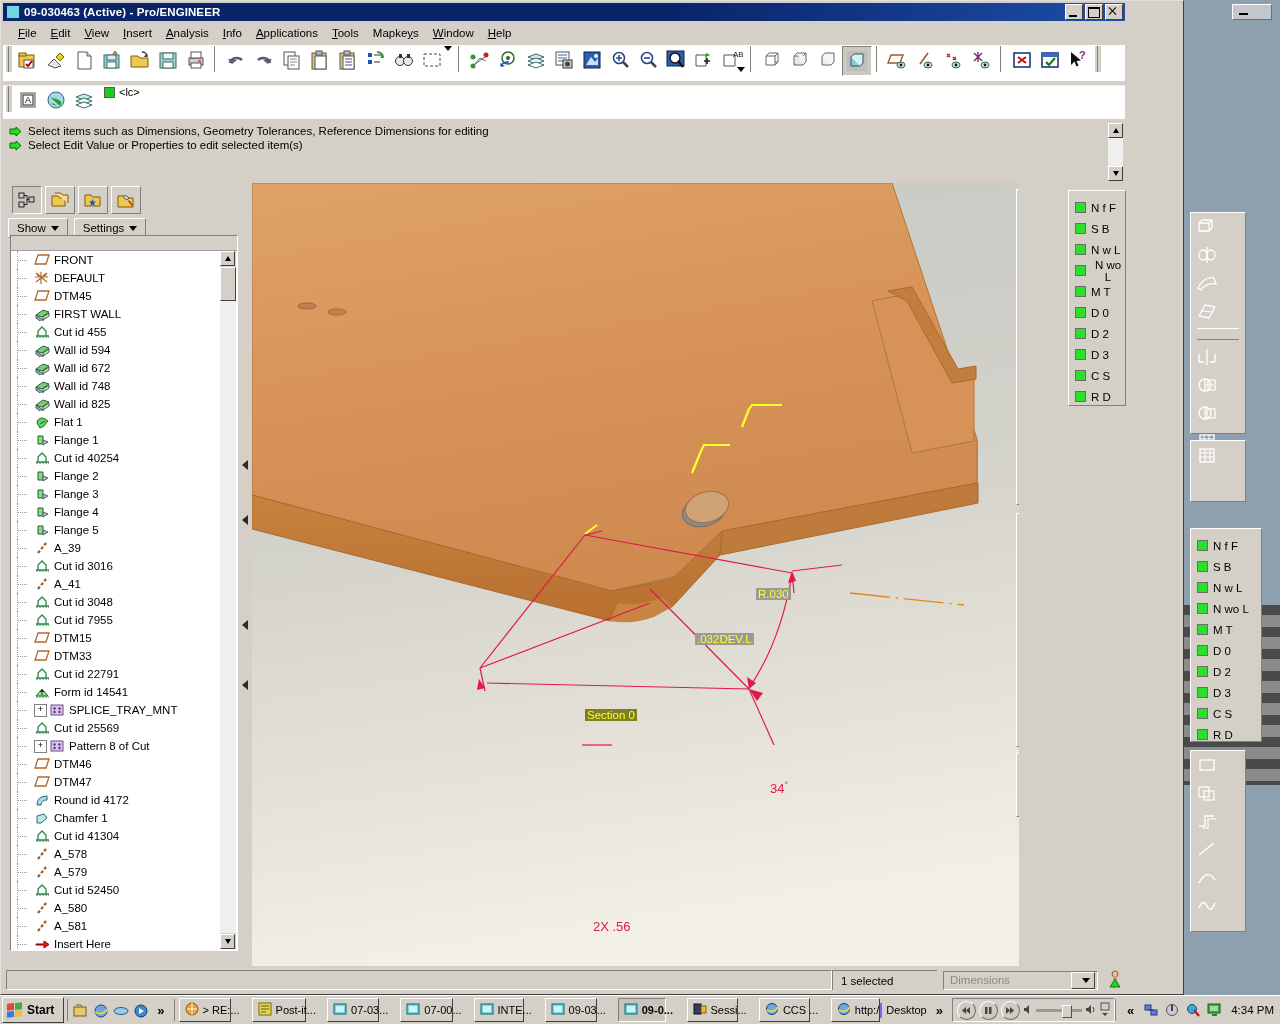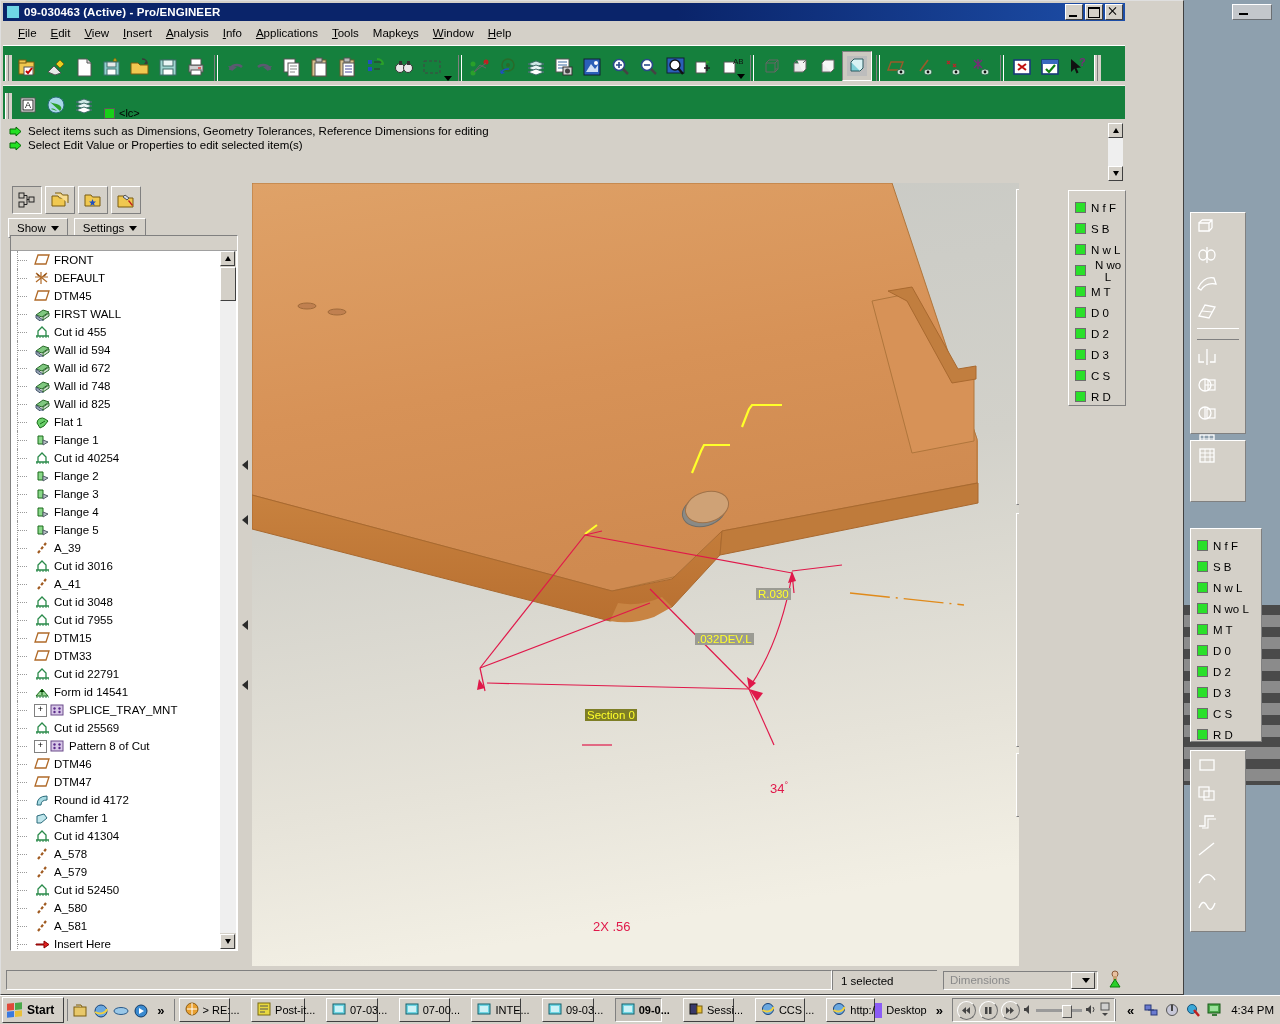--- a/index.html
+++ b/index.html
@@ -35,21 +35,21 @@
   .tbtn.cls i{left:6px;top:1px;width:1px;height:10px;transform:rotate(45deg);box-shadow:0 0 0 0 #000;}
   .tbtn.cls i:after{content:"";position:absolute;left:0;top:0;width:1px;height:10px;background:#000;transform:rotate(-90deg);}
 
   
   .menubar{position:absolute;left:2px;top:22px;width:1122px;height:20px;background:#d4d0c8;
     display:flex;align-items:center;padding-left:8px;box-sizing:border-box;}
   .menu-item{padding:2px 7px;color:#000;font-size:11.5px;white-space:nowrap;cursor:default;}
   .menu-item u{text-decoration:underline;}
 
   
-  .tbrow{position:absolute;left:2px;background:#15803d;display:flex;align-items:flex-end;box-sizing:border-box;}
+  .tbrow{position:absolute;left:2px;background:#ffffff;display:flex;align-items:flex-start;box-sizing:border-box;}
   .tb1{top:44px;width:1122px;height:36px;border-top:1px solid #fff;}
   .tb2{top:84px;width:1122px;height:34px;border-top:1px solid #f2f0ec;}
   .grip{width:7px;height:26px;margin:0 2px;flex:none;
         background:linear-gradient(90deg,#fff 0 1px,#d4d0c8 1px 3px,#808080 3px 4px,#d4d0c8 4px 7px);}
   .sep{width:2px;height:26px;margin:0 4px;border-left:1px solid #808080;border-right:1px solid #fff;flex:none;}
   .tool{width:28px;height:28px;display:flex;align-items:center;justify-content:center;flex:none;position:relative;}
   .tool.sunken{border:1px solid #808080;border-right-color:#fff;border-bottom-color:#fff;background:#cdc9c1;}
   .tool svg{display:block;}
   .caret{width:0;height:0;border-left:4px solid transparent;border-right:4px solid transparent;border-top:5px solid #000;margin-left:-2px;margin-right:2px;}
   .lcbox{display:flex;align-items:center;gap:4px;margin-left:6px;font-size:11px;}
@@ -130,21 +130,21 @@
     background:#d4d0c8;border:1px solid #fff;border-right-color:#404040;border-bottom-color:#404040;font-weight:bold;font-size:12px;}
   .flag{width:15px;height:14px;display:grid;grid-template-columns:1fr 1fr;grid-template-rows:1fr 1fr;gap:1px;transform:skewY(-6deg);}
   .flag i{display:block;}
   .qlaunch{display:flex;align-items:center;gap:3px;padding:0 4px;border-left:1px solid #808080;border-right:1px solid #808080;height:22px;}
   .qicon{width:17px;height:17px;display:flex;align-items:center;justify-content:center;}
   .chev{font-weight:bold;font-size:13px;padding:0 5px;}
   .tasks{display:flex;align-items:center;gap:21px;padding-left:4px;flex:1;overflow:hidden;}
   .task{height:22px;min-width:0;padding:0 5px;display:flex;align-items:center;gap:4px;font-size:11px;white-space:nowrap;
         background:#d4d0c8;border:1px solid #fff;border-right-color:#404040;border-bottom-color:#404040;}
   .task.active{border:1px solid #808080;border-right-color:#fff;border-bottom-color:#fff;background:#c8c4bc;font-weight:bold;}
-  .deskband{display:flex;align-items:center;gap:4px;padding:0 4px;border-left:7px solid #8b5cf6;font-size:11px;}
+  .deskband{display:flex;align-items:center;gap:4px;padding:0 4px;border-left:2px solid #8b5cf6;font-size:11px;}
   .mediaband{display:flex;align-items:center;gap:3px;height:22px;padding:0 4px;border:1px solid #808080;border-right-color:#fff;border-bottom-color:#fff;}
   .mbtn{width:17px;height:17px;border-radius:50%;background:#cfcbc3;border:1px solid #fff;border-right-color:#6f6f6f;border-bottom-color:#6f6f6f;display:flex;align-items:center;justify-content:center;}
   .volslider{width:46px;height:3px;background:#9a9a9a;position:relative;}
   .volslider i{position:absolute;left:26px;top:-4px;width:8px;height:11px;background:#d4d0c8;border:1px solid #fff;border-right-color:#505050;border-bottom-color:#505050;}
   .tray{display:flex;align-items:center;gap:4px;height:22px;padding:0 6px;border-left:1px solid #808080;margin-left:auto;}
   .clock{font-size:11.5px;padding-left:4px;}
 </style>
 </head>
 <body>
 

